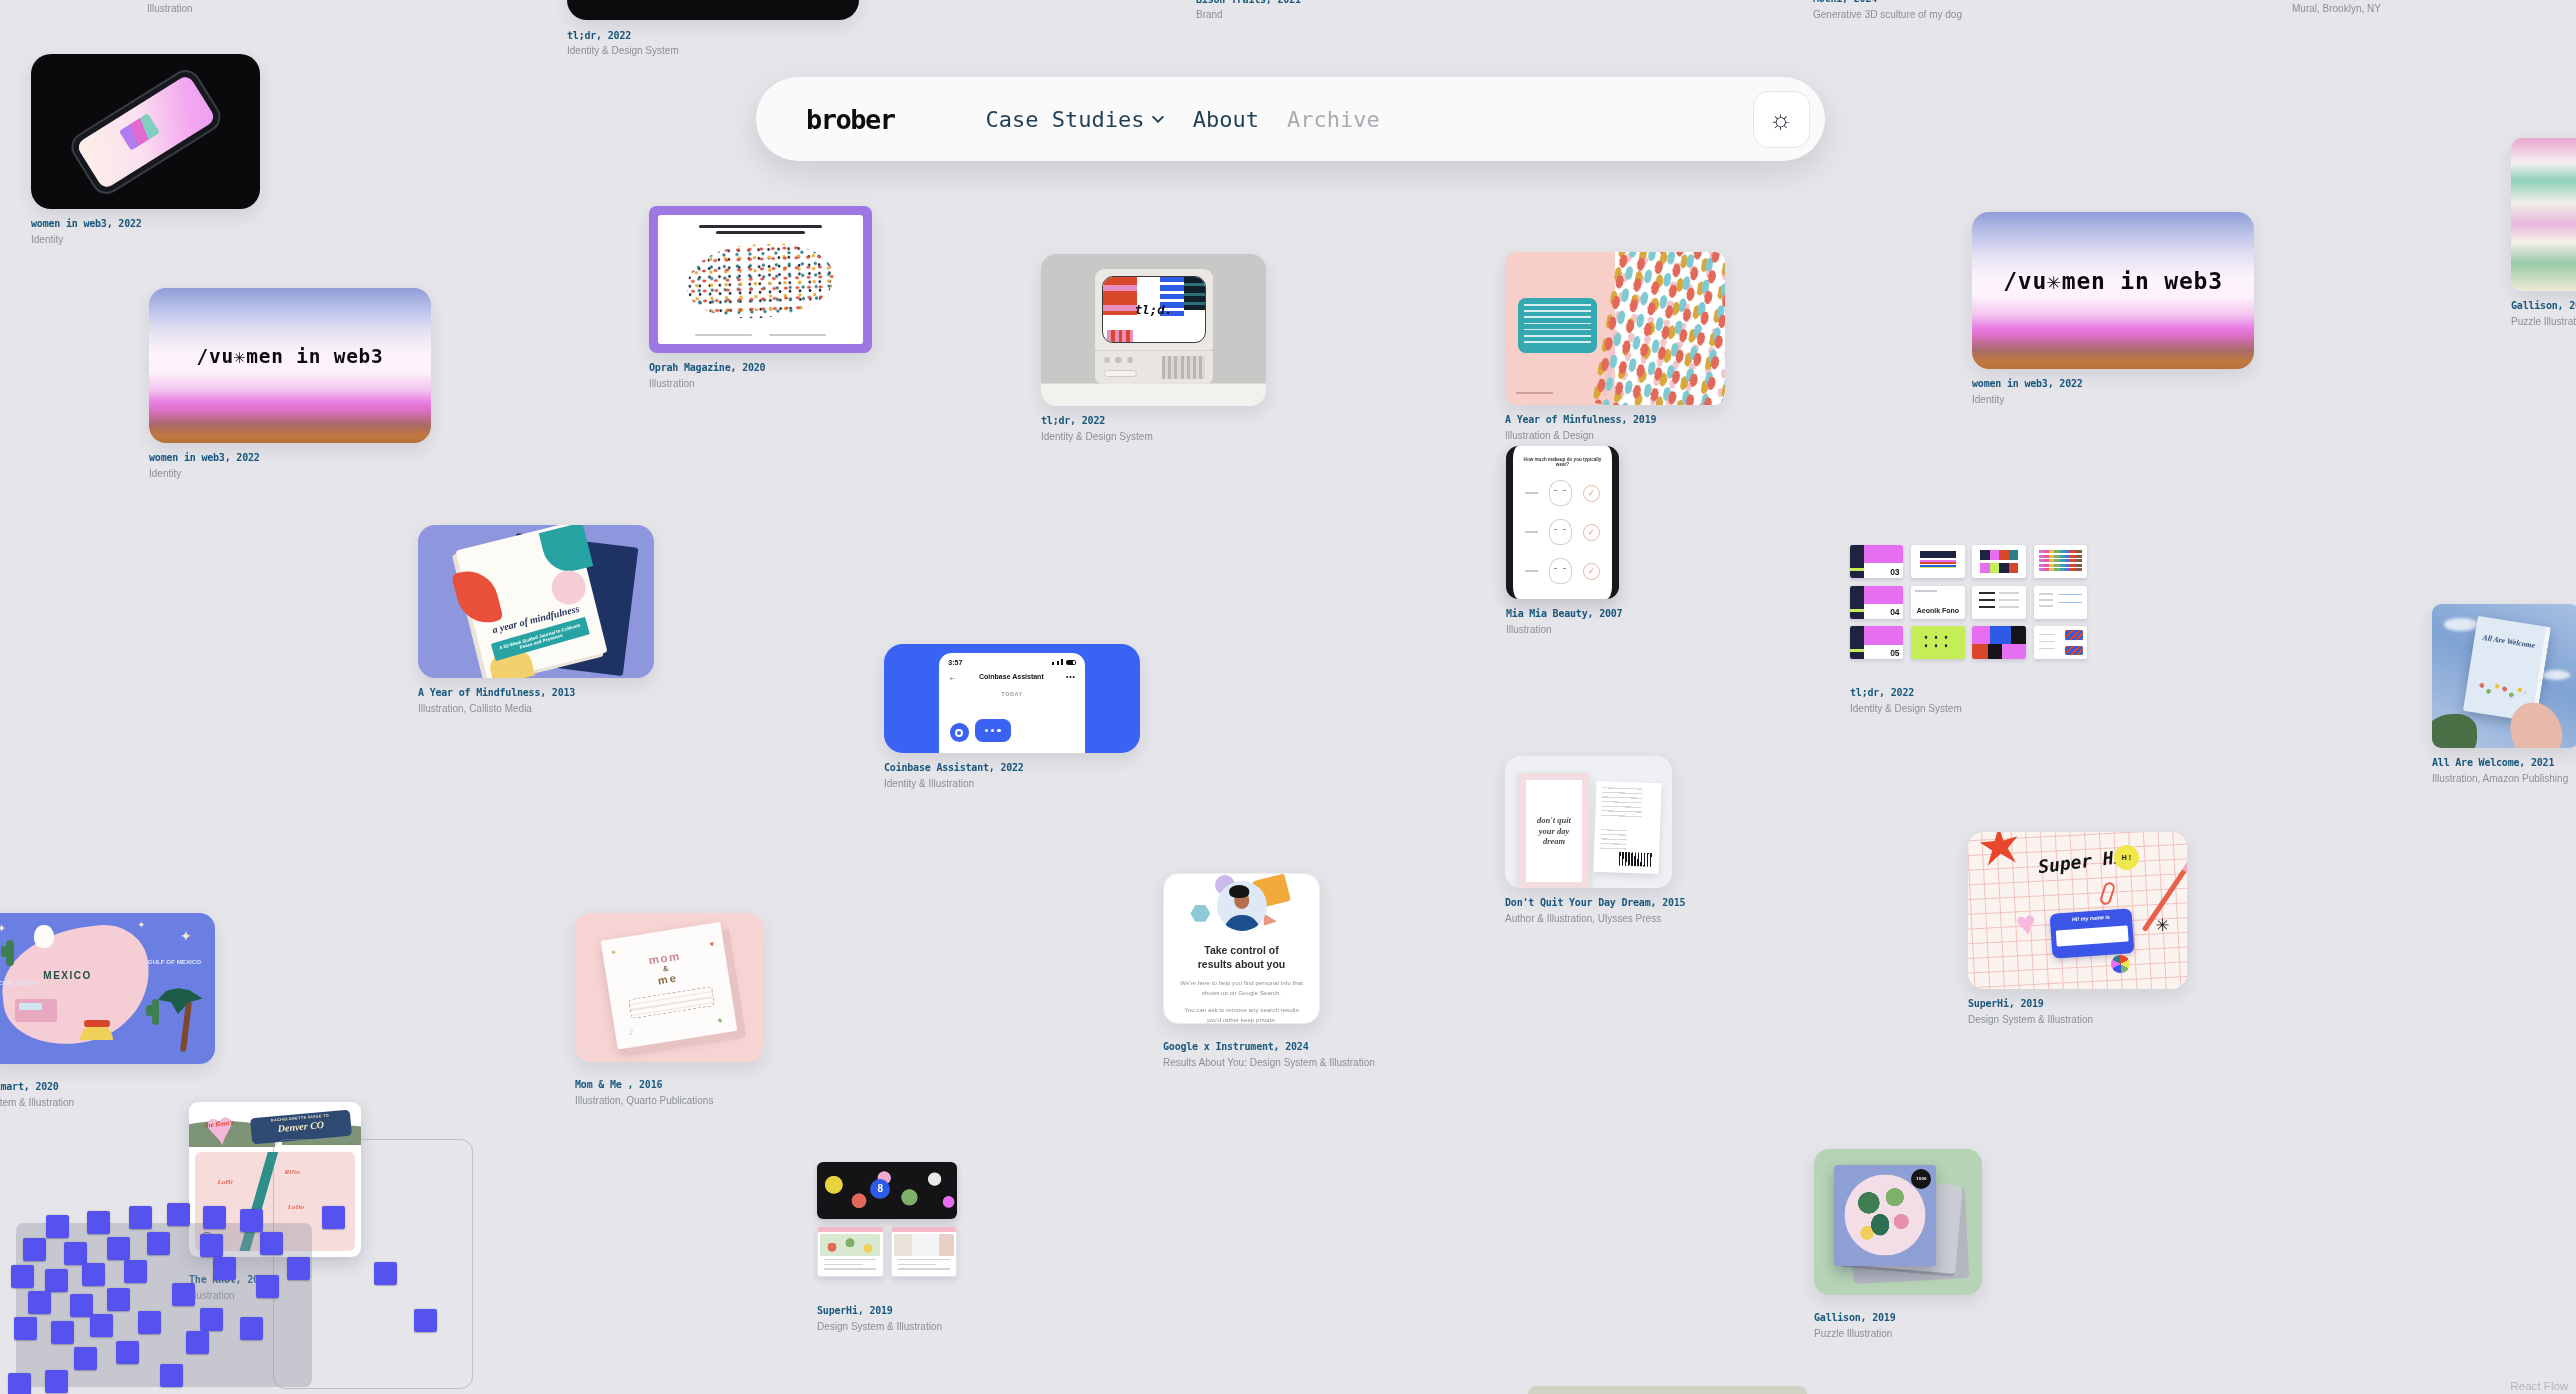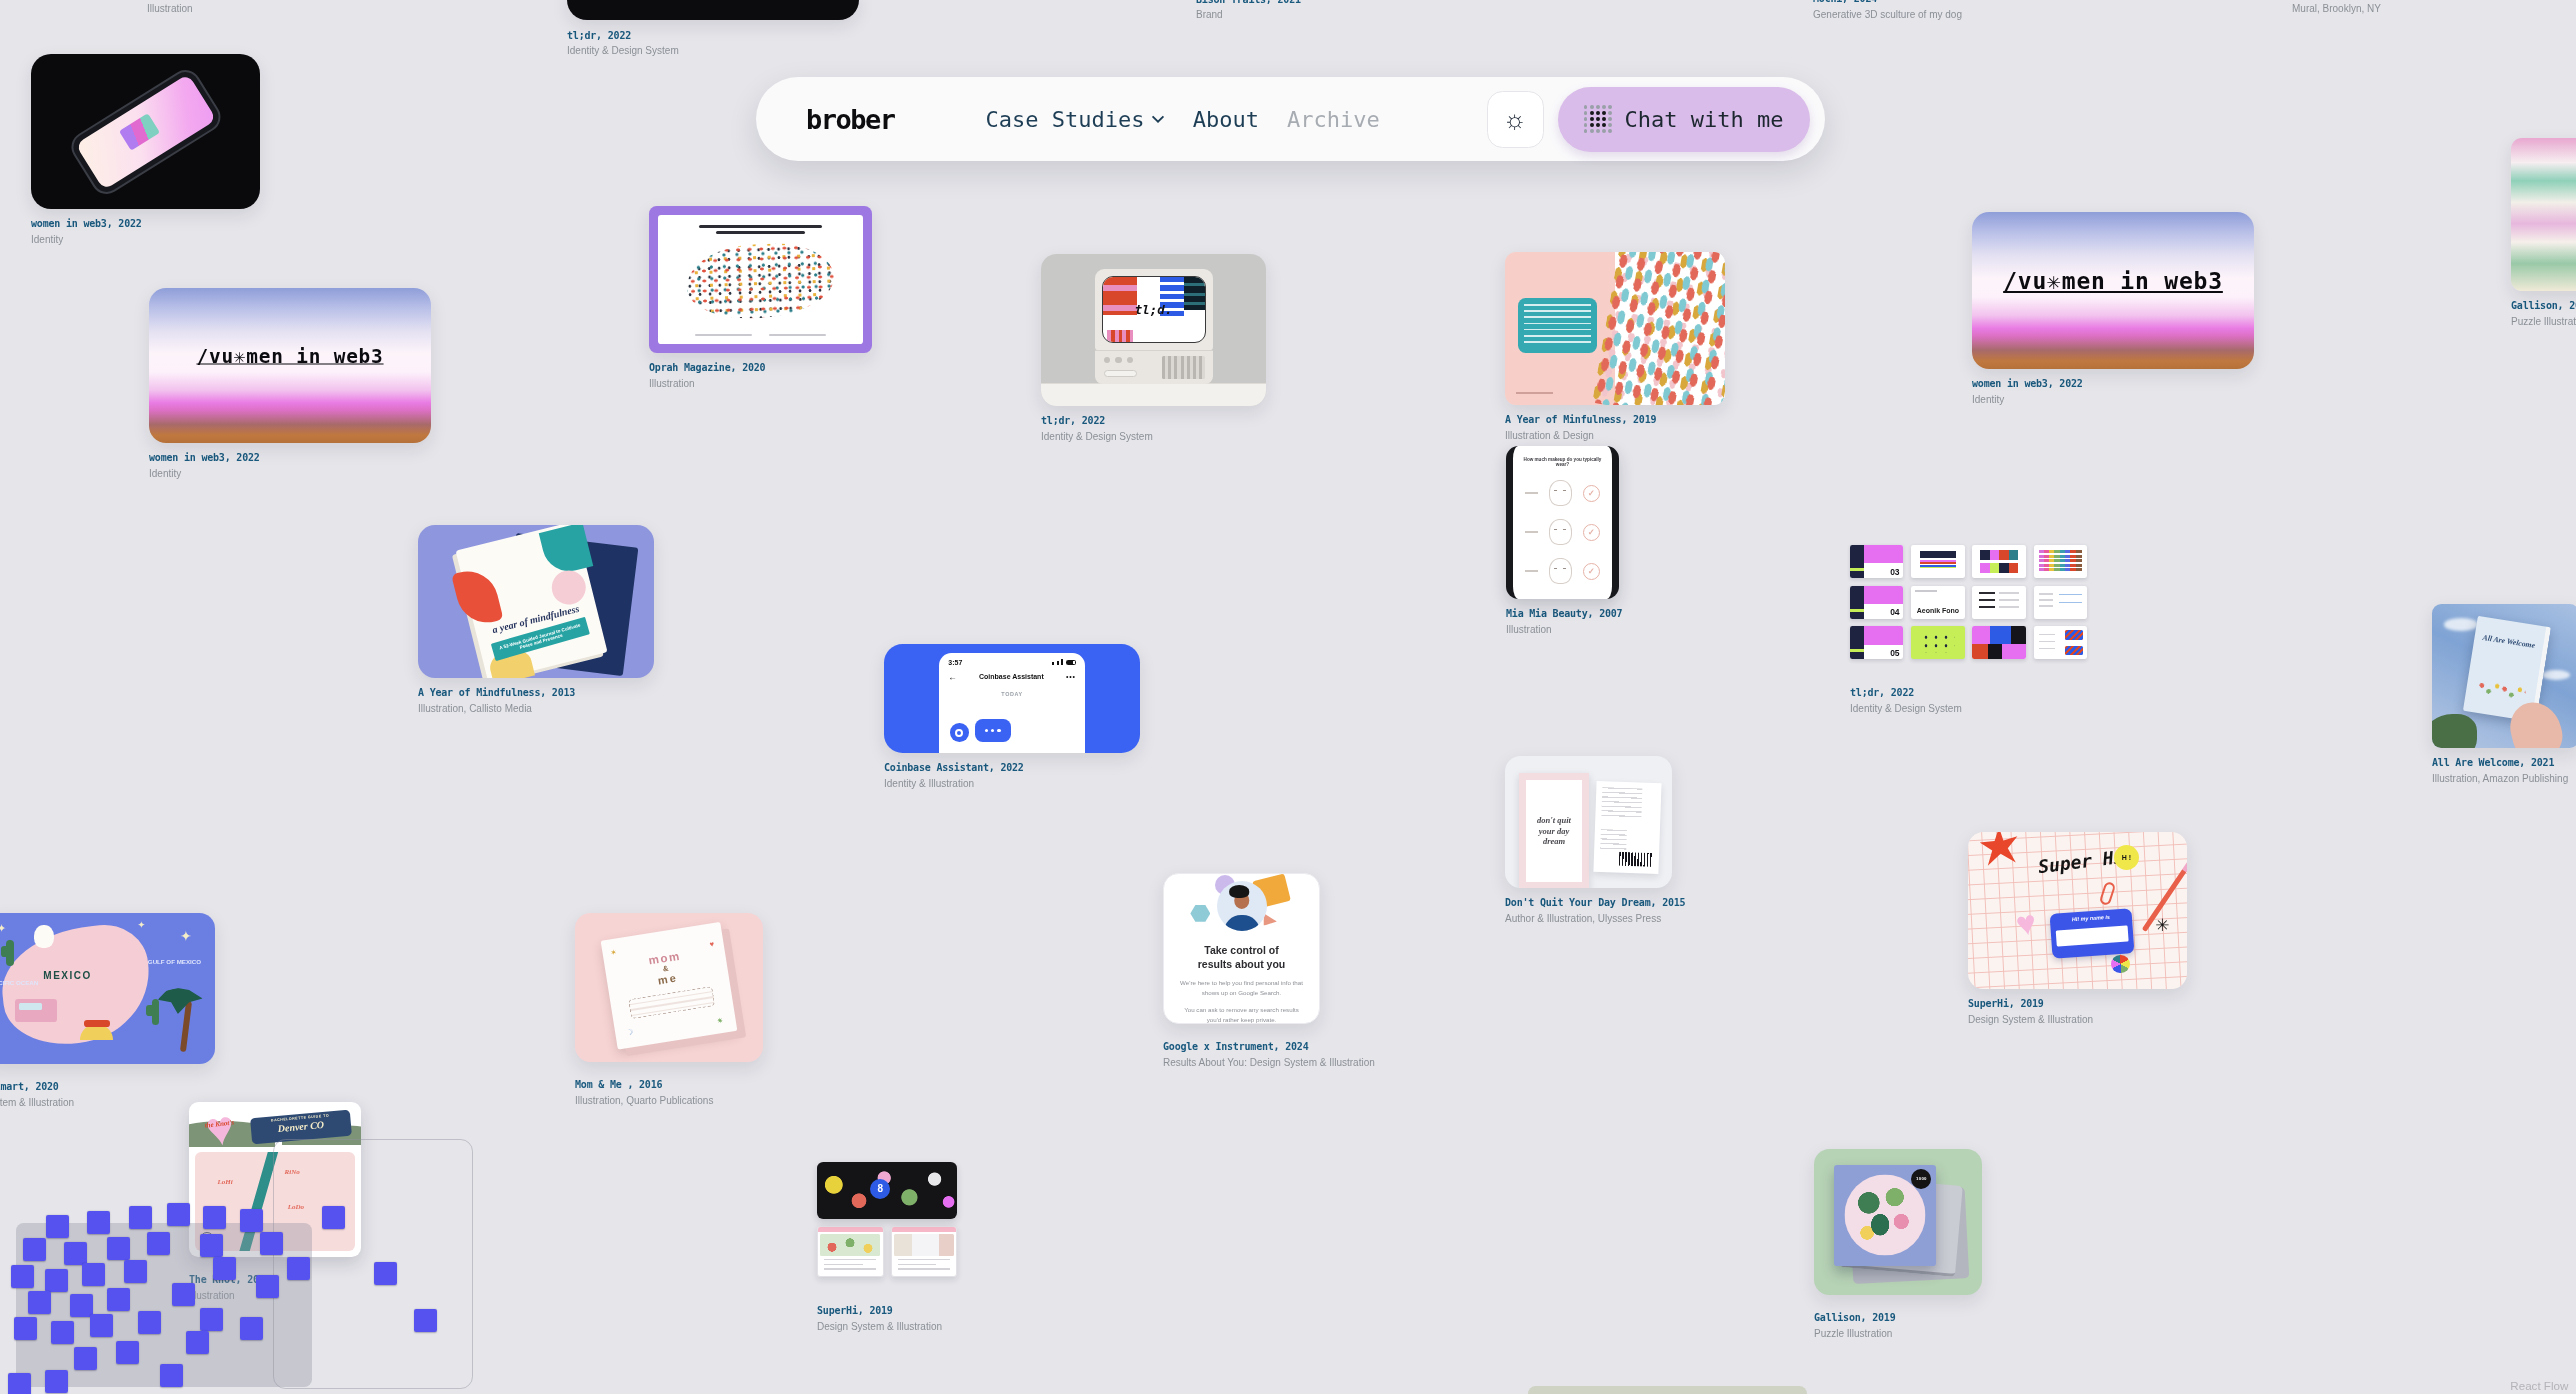--- a/index.html
+++ b/index.html
@@ -51,21 +51,21 @@
   .a-oprah .hl { position:absolute; left:20%; width:60%; height:3.1px; background:#2c2c34; border-radius:1.5px; }
   .a-oprah .map { position:absolute; left:14%; top:22%; width:72%; height:58%; transform:rotate(-2deg);
                   border-radius:48% 40% 55% 45% / 55% 48% 52% 42%;
                   background-image:radial-gradient(#e0503c 1.5px,transparent 2px),radial-gradient(#2c7f8a 1.5px,transparent 2px),
                   radial-gradient(#e8b23c 1.5px,transparent 2px),radial-gradient(#28303c 1.2px,transparent 1.7px);
                   background-size:11.6px 10px,13px 11.6px,14.7px 13px,10px 8.5px; background-position:0 0,5.4px 3.9px,2.3px 7px,7.7px 1.5px; }
   .a-oprah .cl { position:absolute; bottom:7.7px; height:2.3px; background:#c9c9cf; border-radius:1.5px; }
 
   .a-web3 { border-radius:17px; background:linear-gradient(180deg,#8f9ed9 0%,#b9c0e8 13%,#e4e1f2 28%,#fdf4fa 42%,#fdf2fb 54%,#f2c2ee 66%,#e97ce4 74%,#dc70c4 79%,#a86a6a 88%,#c0783f 95%,#b5713a 100%); }
   .a-web3 .wordmark { position:absolute; left:0; right:0; top:44%; transform:translateY(-50%); text-align:center;
-                      font:800 23px "DejaVu Sans Mono",monospace; color:#0c0c10; letter-spacing:0.8px;text-decoration:underline; }
+                      font:800 23px "DejaVu Sans Mono",monospace; color:#0c0c10; letter-spacing:0.8px; }
   .a-web3.small .wordmark { font-size:19.4px; }
 
   .a-tv { background:#c8c8c6; border-radius:15.5px; }
   .a-tv .shelf { position:absolute; left:0; right:0; bottom:0; height:23px; background:#f3f1ed; border-top:0.8px solid #dedbd6; }
   .a-tv .set { position:absolute; left:50%; transform:translateX(-50%); bottom:22px; width:118px; }
   .a-tv .crt { height:81px; background:#ebe8e3; border-radius:9.3px 9.3px 3.1px 3.1px; position:relative; }
   .a-tv .screen { position:absolute; inset:7px; border-radius:11px; background:#fff; overflow:hidden; border:1.5px solid #3a3a3a; }
   .a-tv .bl1 { position:absolute; left:0; top:0; width:34%; height:58%;
                background:repeating-linear-gradient(180deg,#d9472b 0 7.7px,#e88fc0 7.7px 14px,#d9472b 14px 20px); }
   .a-tv .bl2 { position:absolute; right:20%; top:0; width:24%; height:62%;
@@ -339,50 +339,20 @@
       </div>
       <div class="menu-item">
         <span>About</span>
       </div>
       <div class="menu-item muted">
         <span>Archive</span>
       </div>
     </div>
     <div class="theme-btn">
       <span>☼</span>
-    </div>
-    <div class="chat-btn">
-      <span class="dotgrid">
-          <i></i>
-          <i></i>
-          <i></i>
-          <i></i>
-          <i></i>
-          <i></i>
-          <i></i>
-          <i></i>
-          <i></i>
-          <i></i>
-          <i></i>
-          <i></i>
-          <i></i>
-          <i></i>
-          <i></i>
-          <i></i>
-          <i></i>
-          <i></i>
-          <i></i>
-          <i></i>
-          <i></i>
-          <i></i>
-          <i></i>
-          <i></i>
-          <i></i>
-        </span>
-      <span class="lbl">Chat with me</span>
     </div>
   </nav>
 
   <div class="node" style="left:147px; top:3.1px;">
     <div class="cap">
         <div class="cap-sub" style="margin-top:0">Illustration</div>
       </div>
   </div>
   <div class="node" style="left:1196px; top:-6.2px;">
     <div class="cap">

